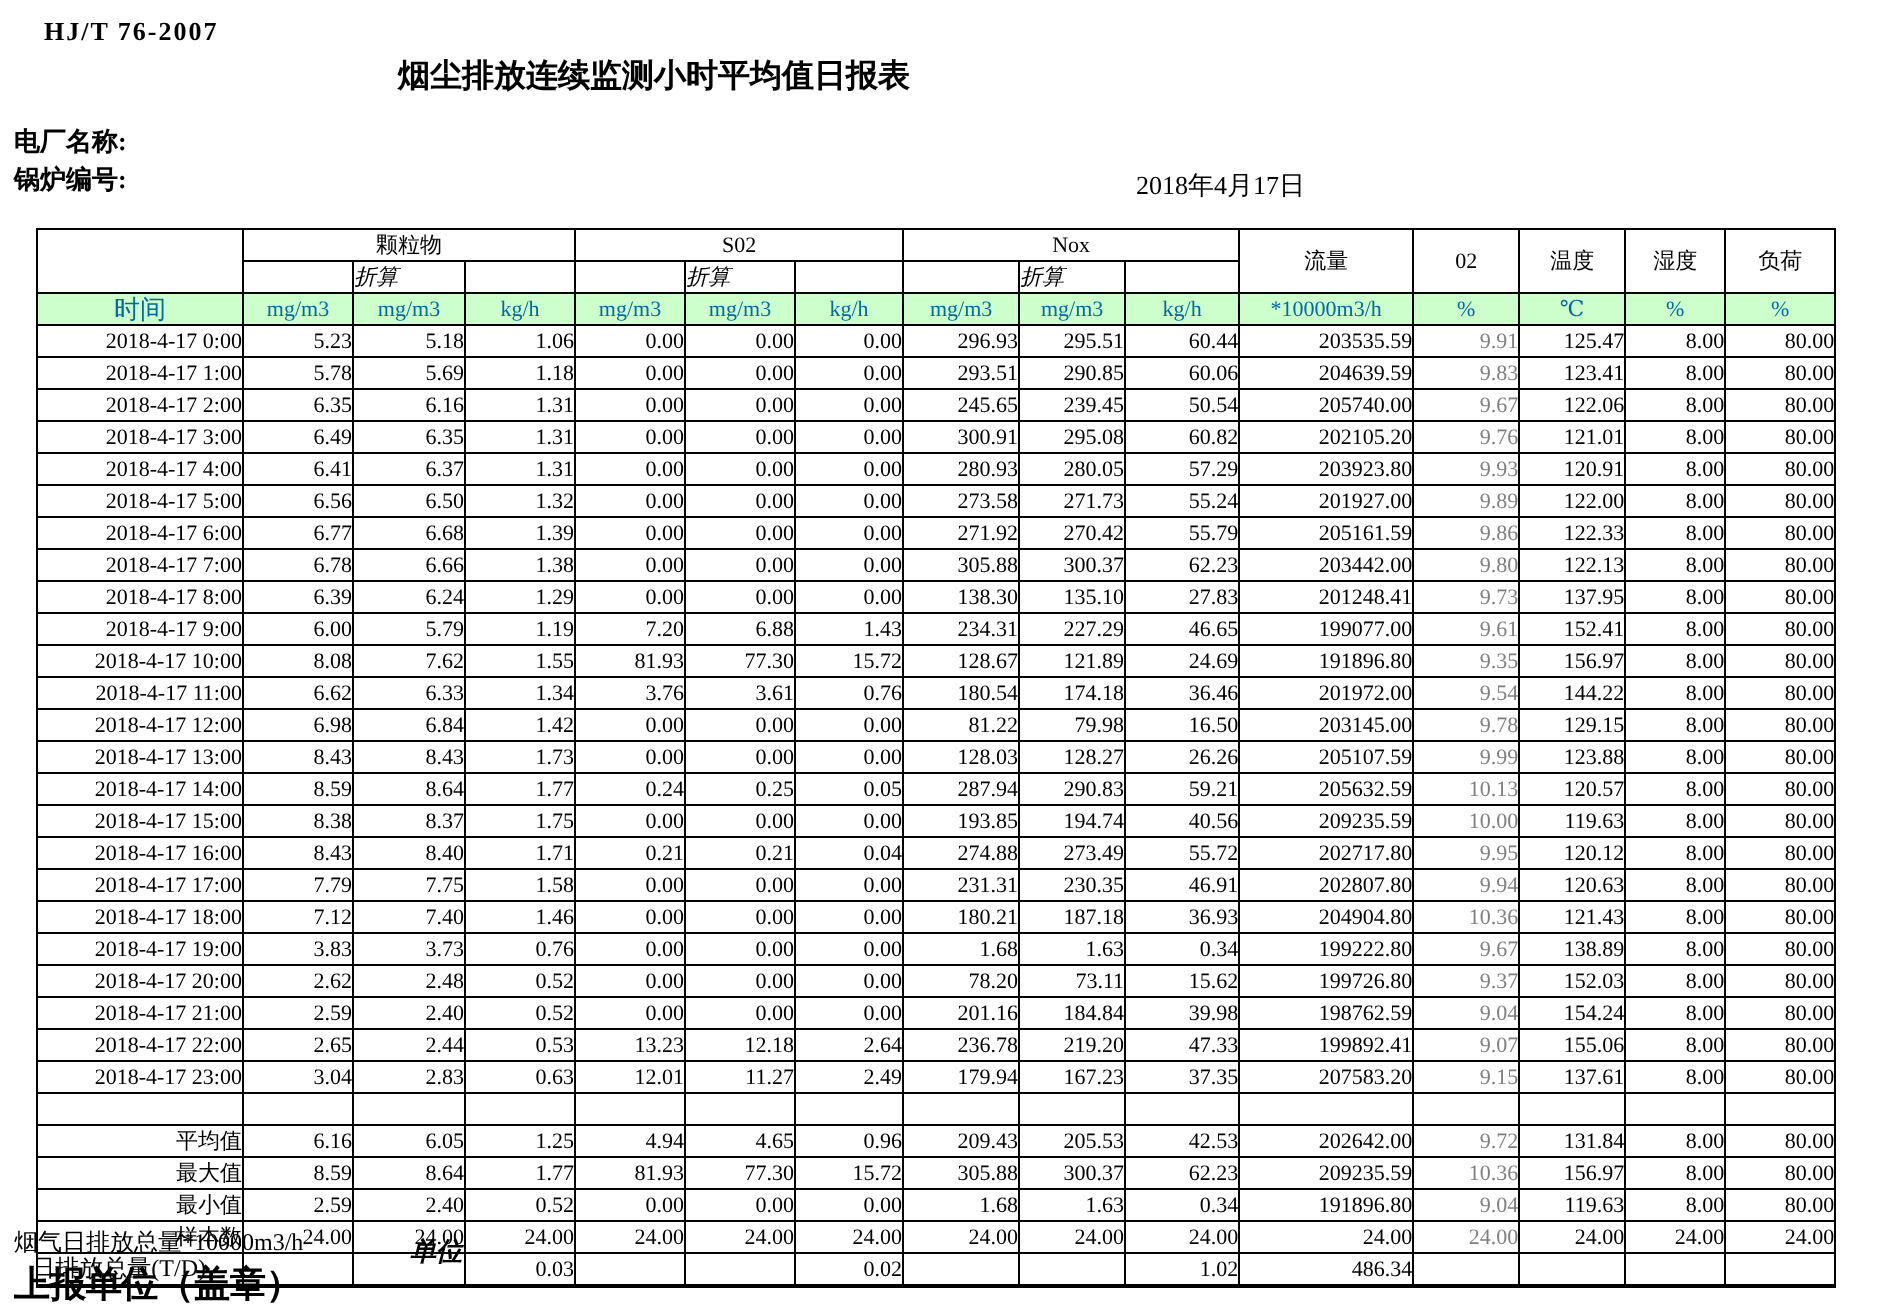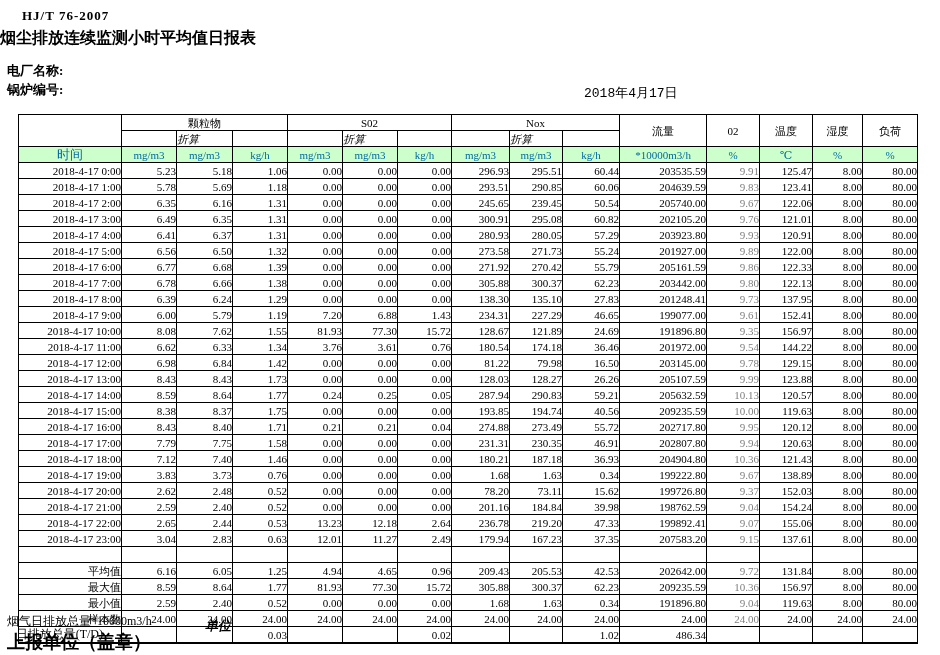--- a/index.html
+++ b/index.html
@@ -1,23 +1,23 @@
 <!DOCTYPE html>
 <html><head>
 <meta charset="utf-8">
 <style>
   html,body{margin:0;padding:0;background:#fff;}
   .page{position:relative;width:940px;height:655px;background:#fff;overflow:hidden;
         font-family:"Liberation Serif","DejaVu Serif",serif;color:#000;}
   .std-code{position:absolute;left:22px;top:8px;font-size:13px;font-weight:bold;letter-spacing:1px;}
-  .doc-title{position:absolute;left:0;top:28px;width:654px;text-align:left;
+  .doc-title{position:absolute;left:0;top:28px;width:654px;text-align:center;
              font-size:16px;font-weight:bold;}
   .plant-label{position:absolute;left:7px;top:62px;font-size:13px;font-weight:bold;}
   .boiler-label{position:absolute;left:7px;top:81px;font-size:13px;font-weight:bold;}
-  .report-date{position:absolute;left:584px;top:84px;font-size:13px;font-family:Liberation Mono, monospace;}
+  .report-date{position:absolute;left:568px;top:84px;font-size:13px;}
 
   table.report{position:absolute;left:18px;top:114px;width:900px;table-layout:fixed;
                border-collapse:collapse;border:1px solid #000;border-bottom:2px solid #000;}
   table.report td{border:1px solid #000;padding:0;height:15px;line-height:14px;
                   font-size:11px;overflow:hidden;white-space:nowrap;}
   td.ghead{text-align:center;font-size:12px;height:13px;line-height:12px;}
   td.sub{text-align:left;font-size:12px;height:13px;line-height:12px;font-style:italic;}
   td.green{background:#ccffcc;color:#0369a1;text-align:center;font-size:11px;}
   td.green.time-h{font-size:13px;}
   td.time-cell{text-align:right;padding-right:3px;}

